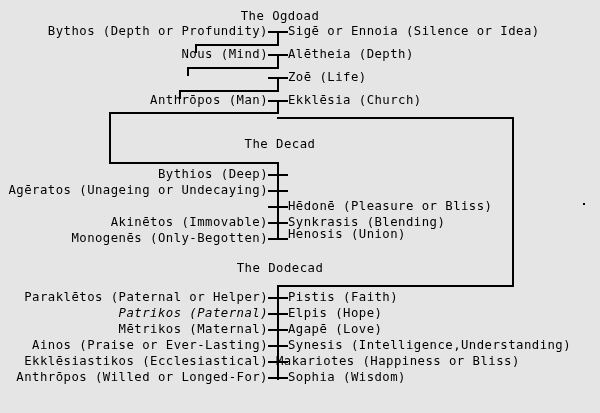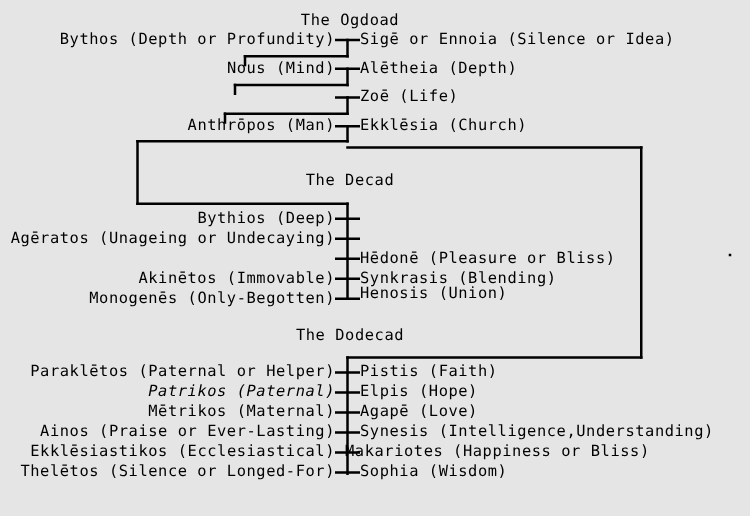--- a/index.html
+++ b/index.html
@@ -123,19 +123,19 @@
   <div class="txt" style="left:288px; top:323px;">Agapē (Love)</div>
 
   <div class="txt right" style="left:268px; top:339px;">Ainos (Praise or Ever-Lasting)</div>
   <div class="ln hl" style="left:268px; top:345px; width:20px;"></div>
   <div class="txt" style="left:288px; top:339px;">Synesis (Intelligence,Understanding)</div>
 
   <div class="txt right" style="left:268px; top:355px;">Ekklēsiastikos (Ecclesiastical)</div>
   <div class="ln hl" style="left:268px; top:361px; width:20px;"></div>
   <div class="txt" style="left:276px; top:355px;">Makariotes (Happiness or Bliss)</div>
 
-  <div class="txt right" style="left:268px; top:371px;">Thelētos (Silence or Longed-For)</div>
+  <div class="txt right" style="left:268px; top:371px;">Anthrōpos (Willed or Longed-For)</div>
   <div class="ln hl" style="left:268px; top:377px; width:20px;"></div>
   <div class="txt" style="left:288px; top:371px;">Sophia (Wisdom)</div>
 
   <div class="dot" style="left:583px; top:203px;"></div>
 
 </div>
 
 </body></html>

